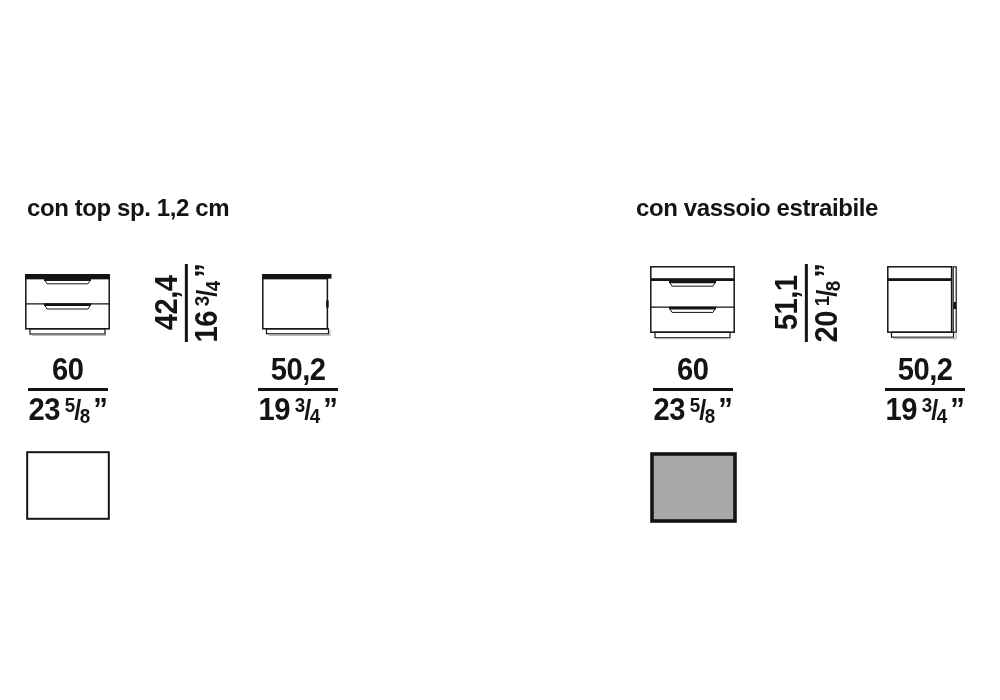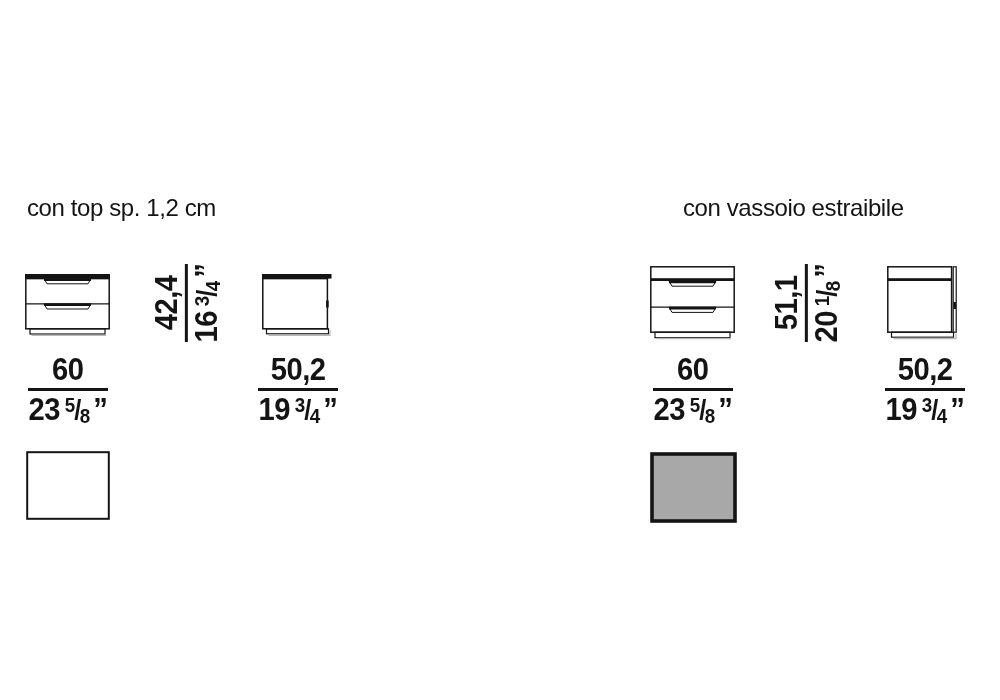--- a/index.html
+++ b/index.html
@@ -9,21 +9,21 @@
     width:1000px; height:700px; position:relative; overflow:hidden;
     background:#ffffff;
     font-family:"Liberation Sans", sans-serif;
     color:var(--line);
   }
   .abs { position:absolute; }
   .section { position:absolute; left:0; top:0; width:0; height:0; }
 
   .section-title {
     position:absolute;
-    font-size:24px; font-weight:normal; line-height:1;
+    font-size:24px; font-weight:bold; line-height:1;
     letter-spacing:-0.4px; white-space:nowrap; color:var(--line);
   }
 
   
   .dim {
     position:absolute; width:120px;
     display:flex; flex-direction:column; align-items:center;
     font-size:31px; font-weight:bold; line-height:0.85;
     letter-spacing:-0.5px; color:var(--line); white-space:nowrap;
   }
@@ -99,21 +99,21 @@
     <div class="dim-in"><span>19</span><span class="fnum">3</span><span class="fsl">/</span><span class="fden">4</span><span class="qmk">”</span></div>
   </div>
 
   <svg class="abs" style="left:26px; top:451px;" width="84" height="69" viewBox="0 0 84 69">
     <rect class="s-top" x="1.2" y="1.2" width="81.6" height="66.6" stroke-width="2" fill="#ffffff"></rect>
   </svg>
 </div>
 
 <div class="section">
 
-  <div class="section-title" style="left:683px; top:196px;">con vassoio estraibile</div>
+  <div class="section-title" style="left:636px; top:196px;">con vassoio estraibile</div>
 
   <svg class="abs" style="left:650px; top:266px;" width="85" height="73" viewBox="0 0 85 73">
     <rect class="s-med" x="0.8" y="0.8" width="83.4" height="65.4"></rect>
     <rect class="f-blk" x="0.8" y="12.2" width="83.4" height="2.8"></rect>
     <path class="f-wht" d="M19 15 L66 15 L63 20.2 L22 20.2 Z"></path>
     <line class="l-thick" x1="19" y1="16" x2="66" y2="16"></line>
     <line class="l-thin" x1="0.8" y1="41.2" x2="84.2" y2="41.2"></line>
     <path class="f-wht" d="M19 41.2 L66 41.2 L63 46.4 L22 46.4 Z"></path>
     <line class="l-thick" x1="19" y1="42.2" x2="66" y2="42.2"></line>
     <rect class="s-thin" x="5" y="66.2" width="75" height="5.4"></rect>

